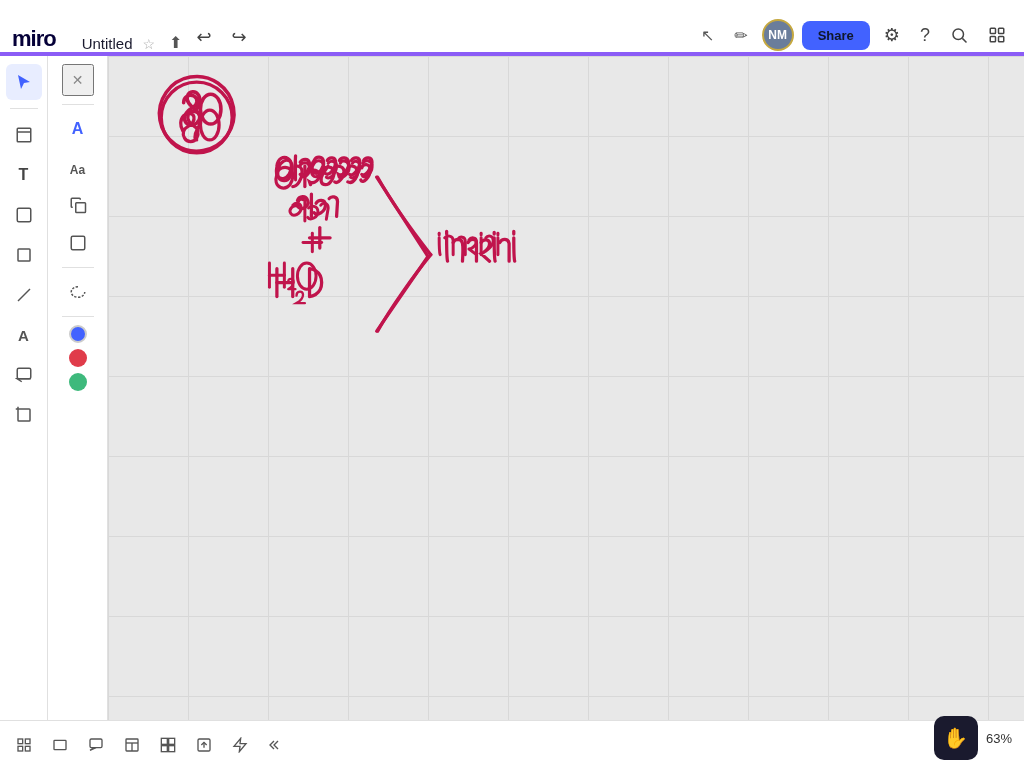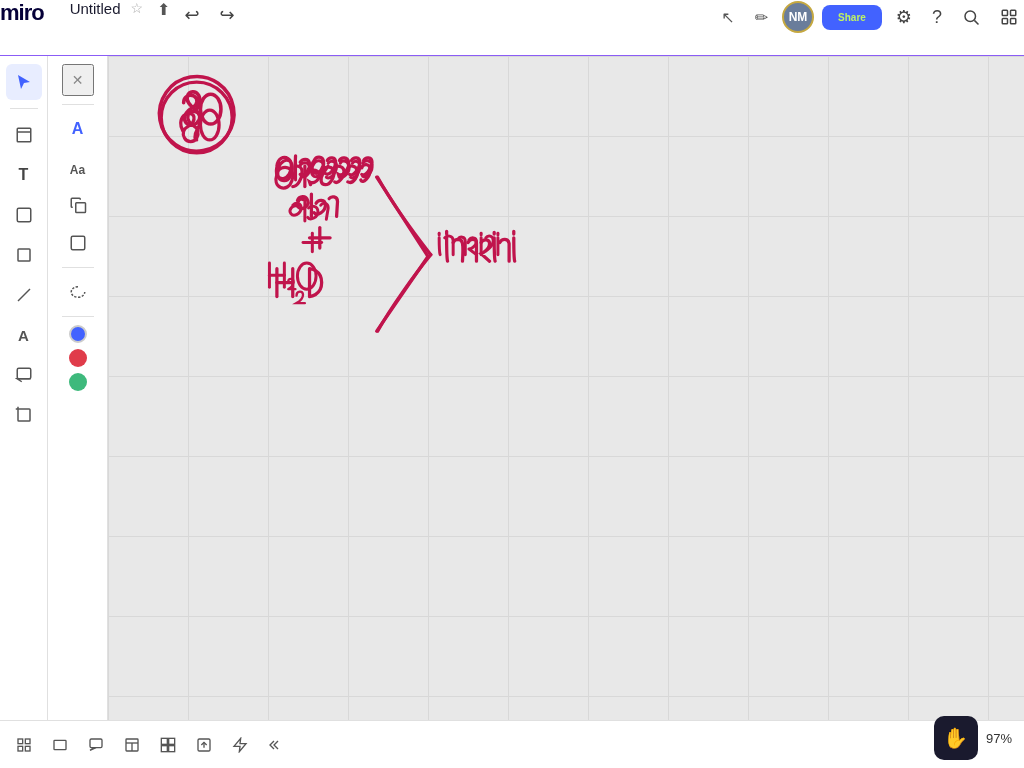--- a/index.html
+++ b/index.html
@@ -1,22 +1,22 @@
 <!DOCTYPE html>
 <html><head>
   <meta charset="utf-8">
   <style>
     * { box-sizing: border-box; margin: 0; padding: 0; }
     body { font-family: -apple-system, BlinkMacSystemFont, 'Segoe UI', sans-serif; background: #f0f0f0; width: 1024px; height: 768px; overflow: hidden; position: relative; }
 
     
     #topbar {
       position: absolute; top: 0; left: 0; right: 0; height: 56px;
-      background: #fff; border-bottom: 1px solid #8b5cf6;
-      display: flex; align-items: flex-start; padding: 0 0; gap: 8px; z-index: 100;
+      background: #fff; border-bottom: 4px solid #8b5cf6;
+      display: flex; align-items: flex-end; padding: 0 12px; gap: 8px; z-index: 100;
     }
     .miro-logo {
       font-size: 22px; font-weight: 900; color: #050038; margin-right: 4px; letter-spacing: -1px;
     }
     .doc-title {
       font-size: 15px; font-weight: 500; color: #1a1a2e; margin-right: 2px; margin-left: 14px;
     }
     .star-icon { color: #aaa; font-size: 14px; cursor: pointer; }
     .upload-icon { color: #555; font-size: 16px; cursor: pointer; margin-left: 6px; }
     .undo-btn, .redo-btn {
@@ -29,21 +29,21 @@
     }
     .cursor-icon-btn, .pen-icon-btn {
       background: none; padding: 6px; font-size: 16px; color: #555;
     }
     .avatar {
       width: 32px; height: 32px; border-radius: 50%; background: #6a7d9b;
       display: flex; align-items: center; justify-content: center;
       font-size: 12px; font-weight: 700; color: #fff; border: 2px solid #c5a840;
     }
     .share-btn {
-      background: #4262ff; color: #bef264; font-size: 10px; font-weight: 600;
+      background: #4262ff; color: #0f172a; font-size: 13px; font-weight: 600;
       padding: 7px 16px; border-radius: 8px;
     }
     .settings-btn, .help-btn, .search-btn, .apps-btn {
       background: none; padding: 6px; font-size: 18px; color: #444;
     }
 
     
     #left-toolbar {
       position: absolute; top: 56px; left: 0; width: 48px;
       background: #fff; border-right: 1px solid #e0e0e0;
@@ -426,15 +426,15 @@
     <svg width="16" height="16" viewBox="0 0 24 24" fill="none" stroke="#555" stroke-width="2">
         <polyline points="15,18 9,12 15,6"></polyline>
         <polyline points="9,18 3,12 9,6"></polyline>
       </svg>
   </div>
   <div class="bottom-spacer"></div>
   <div class="zoom-indicator">
     <div class="cursor-hand-btn">
       <span>✋</span>
     </div>
-    <span class="zoom-text">97%</span>
+    <span class="zoom-text">63%</span>
   </div>
 </div>
 
 </body></html>

